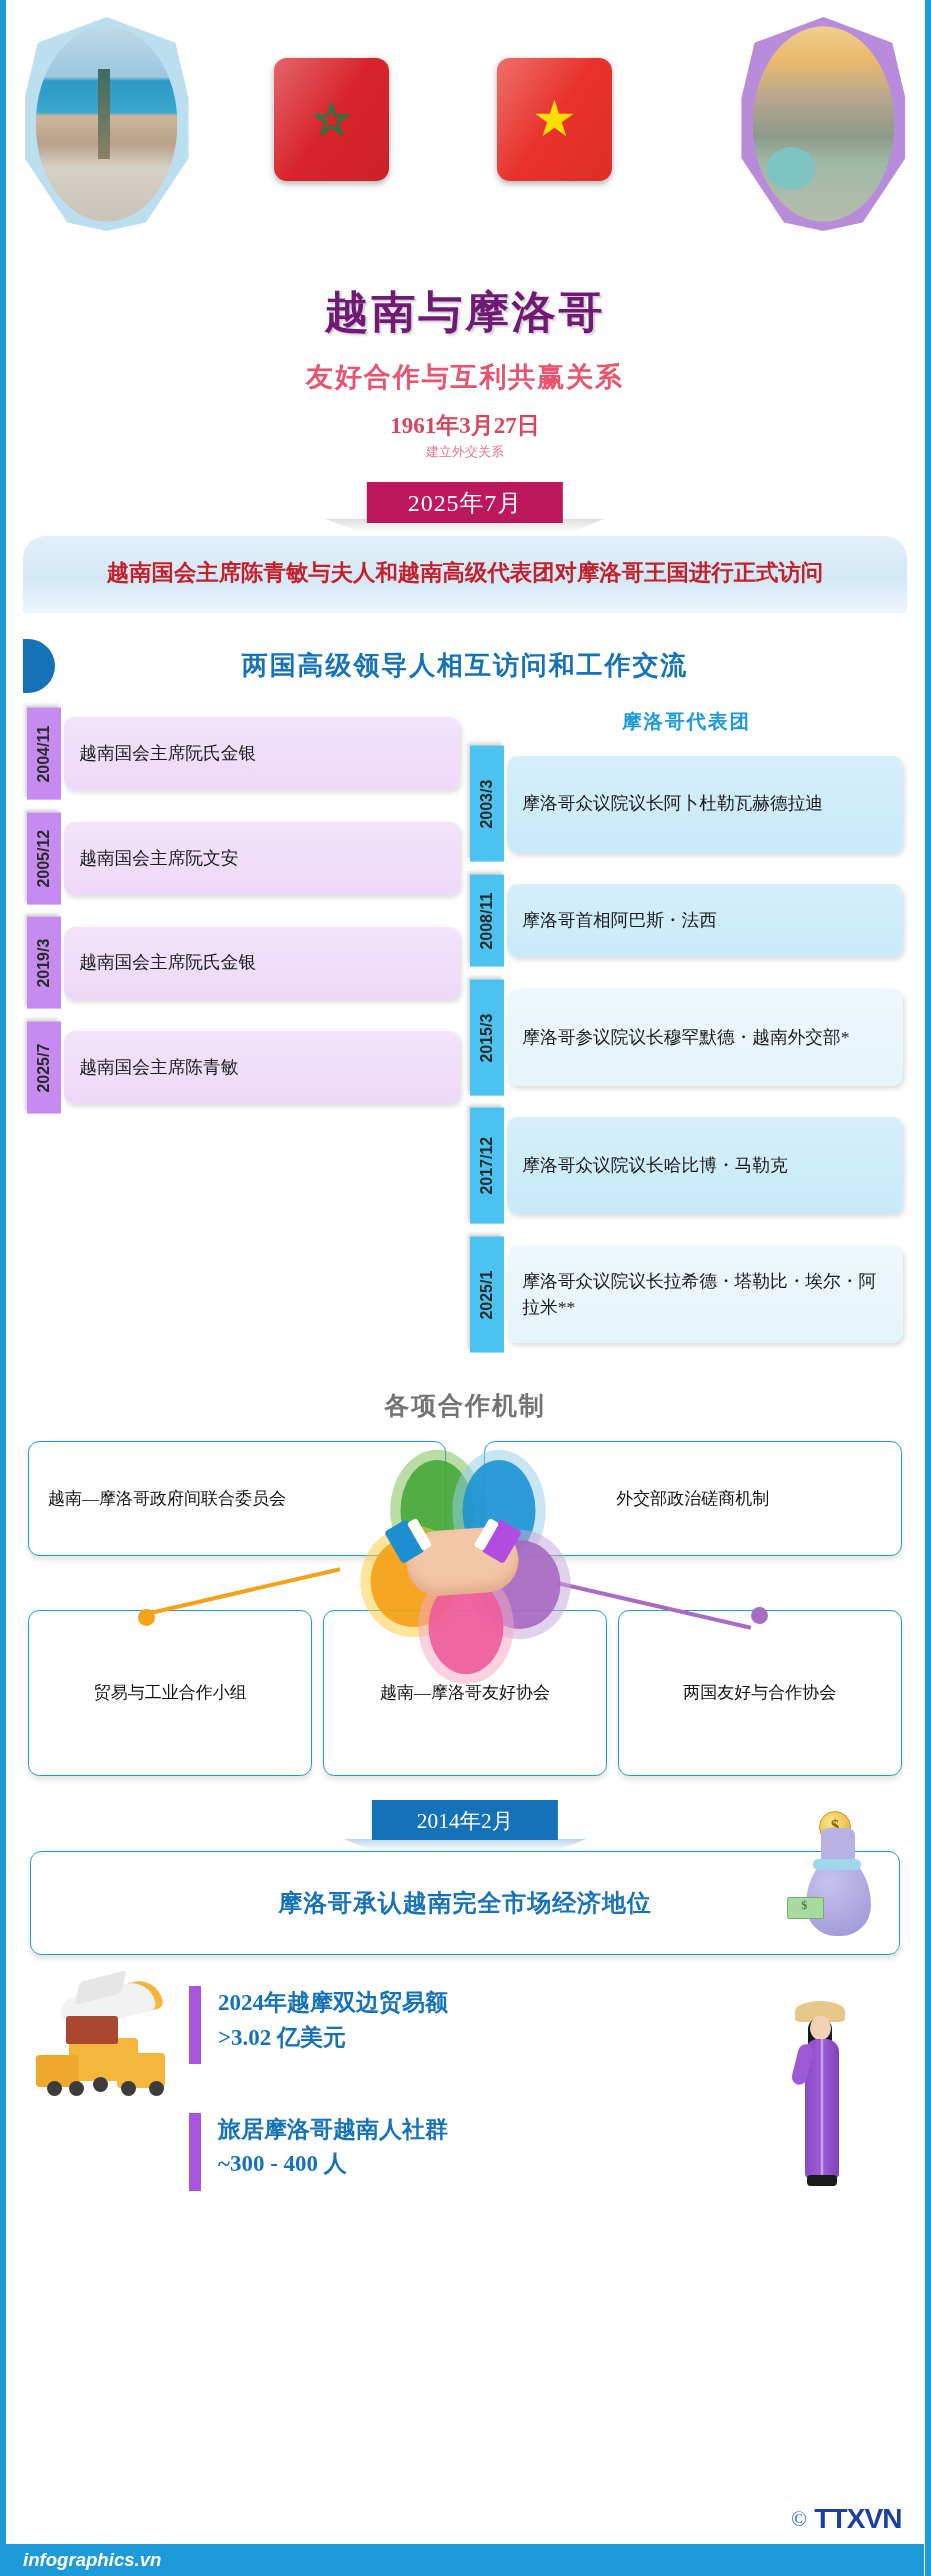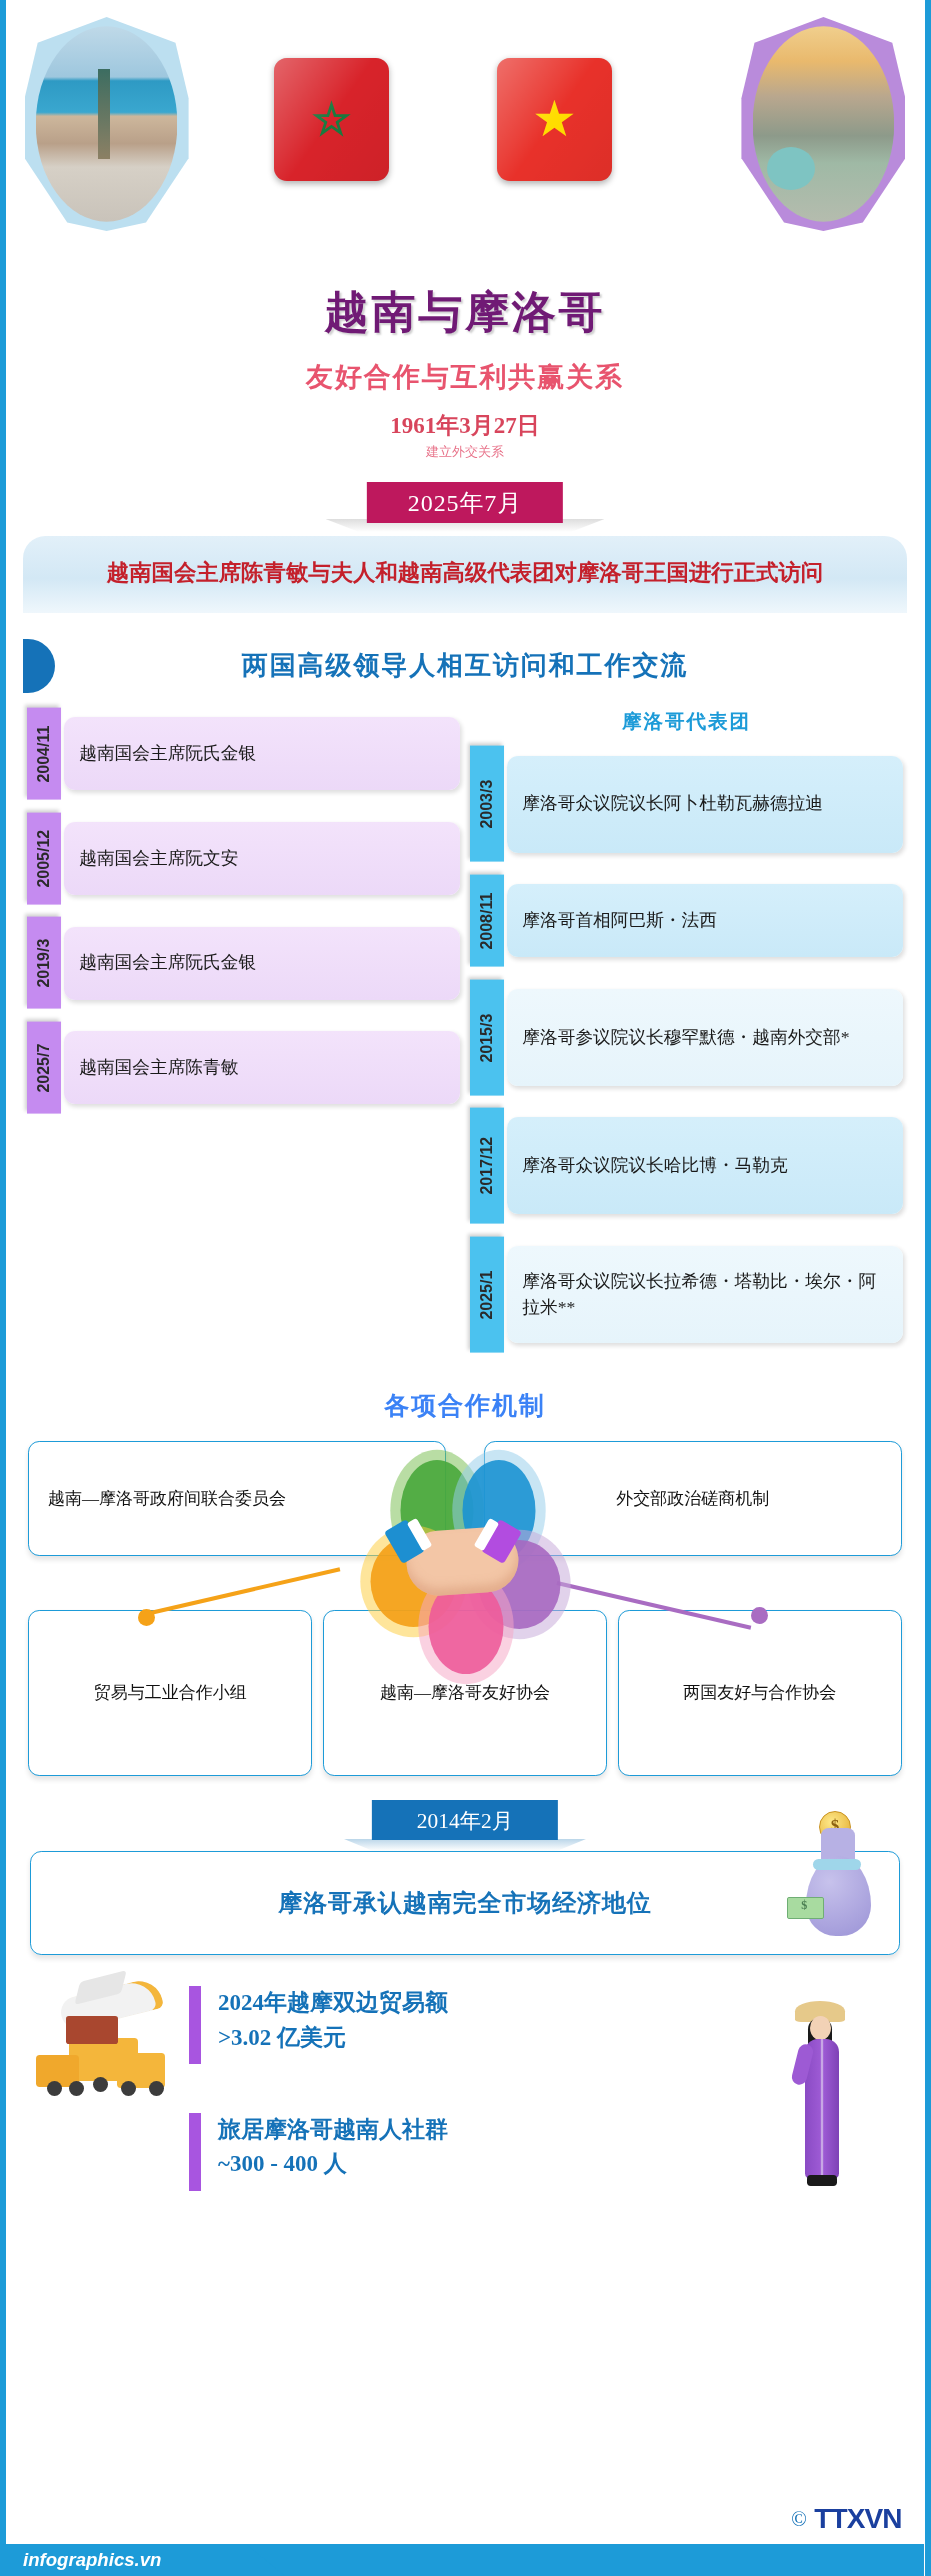--- a/index.html
+++ b/index.html
@@ -160,21 +160,21 @@
   }
   .vn .tl-date, .tl-item.vn .tl-date { background:#c58bf0; }
   .tl-item.vn .tl-body { background: linear-gradient(180deg,#f3e3fb,#ecd9f8); }
   .tl-item.ma .tl-date { background:#4bc2ef; }
   .tl-item.ma .tl-body { background: linear-gradient(180deg,#d5effb,#c9e9f8); }
   .tl-item.ma.pale .tl-body { background: linear-gradient(180deg,#eef8fd,#e6f4fb); }
   .tl-item.tall .tl-body { min-height: 97px; }
 
   
   .coop-head {
-    text-align:center; font-size:25px; font-weight:bold; color:#3b82f6;
+    text-align:center; font-size:25px; font-weight:bold; color:#737373;
     letter-spacing:1.9px; margin-top: 24px;
   }
   .coop-zone { position:relative; margin-top: 18.6px; padding: 0 22.4px; }
   .coop-row { display:flex; gap: 38px; }
   .coop-box {
     border: 1.9px solid #1d9bd8; border-radius: 11.2px;
     background:#fff; min-height: 115px;
     display:flex; align-items:center;
     padding: 9.3px 18.6px;
     font-size: 17px; color:#111; line-height:1.5;

